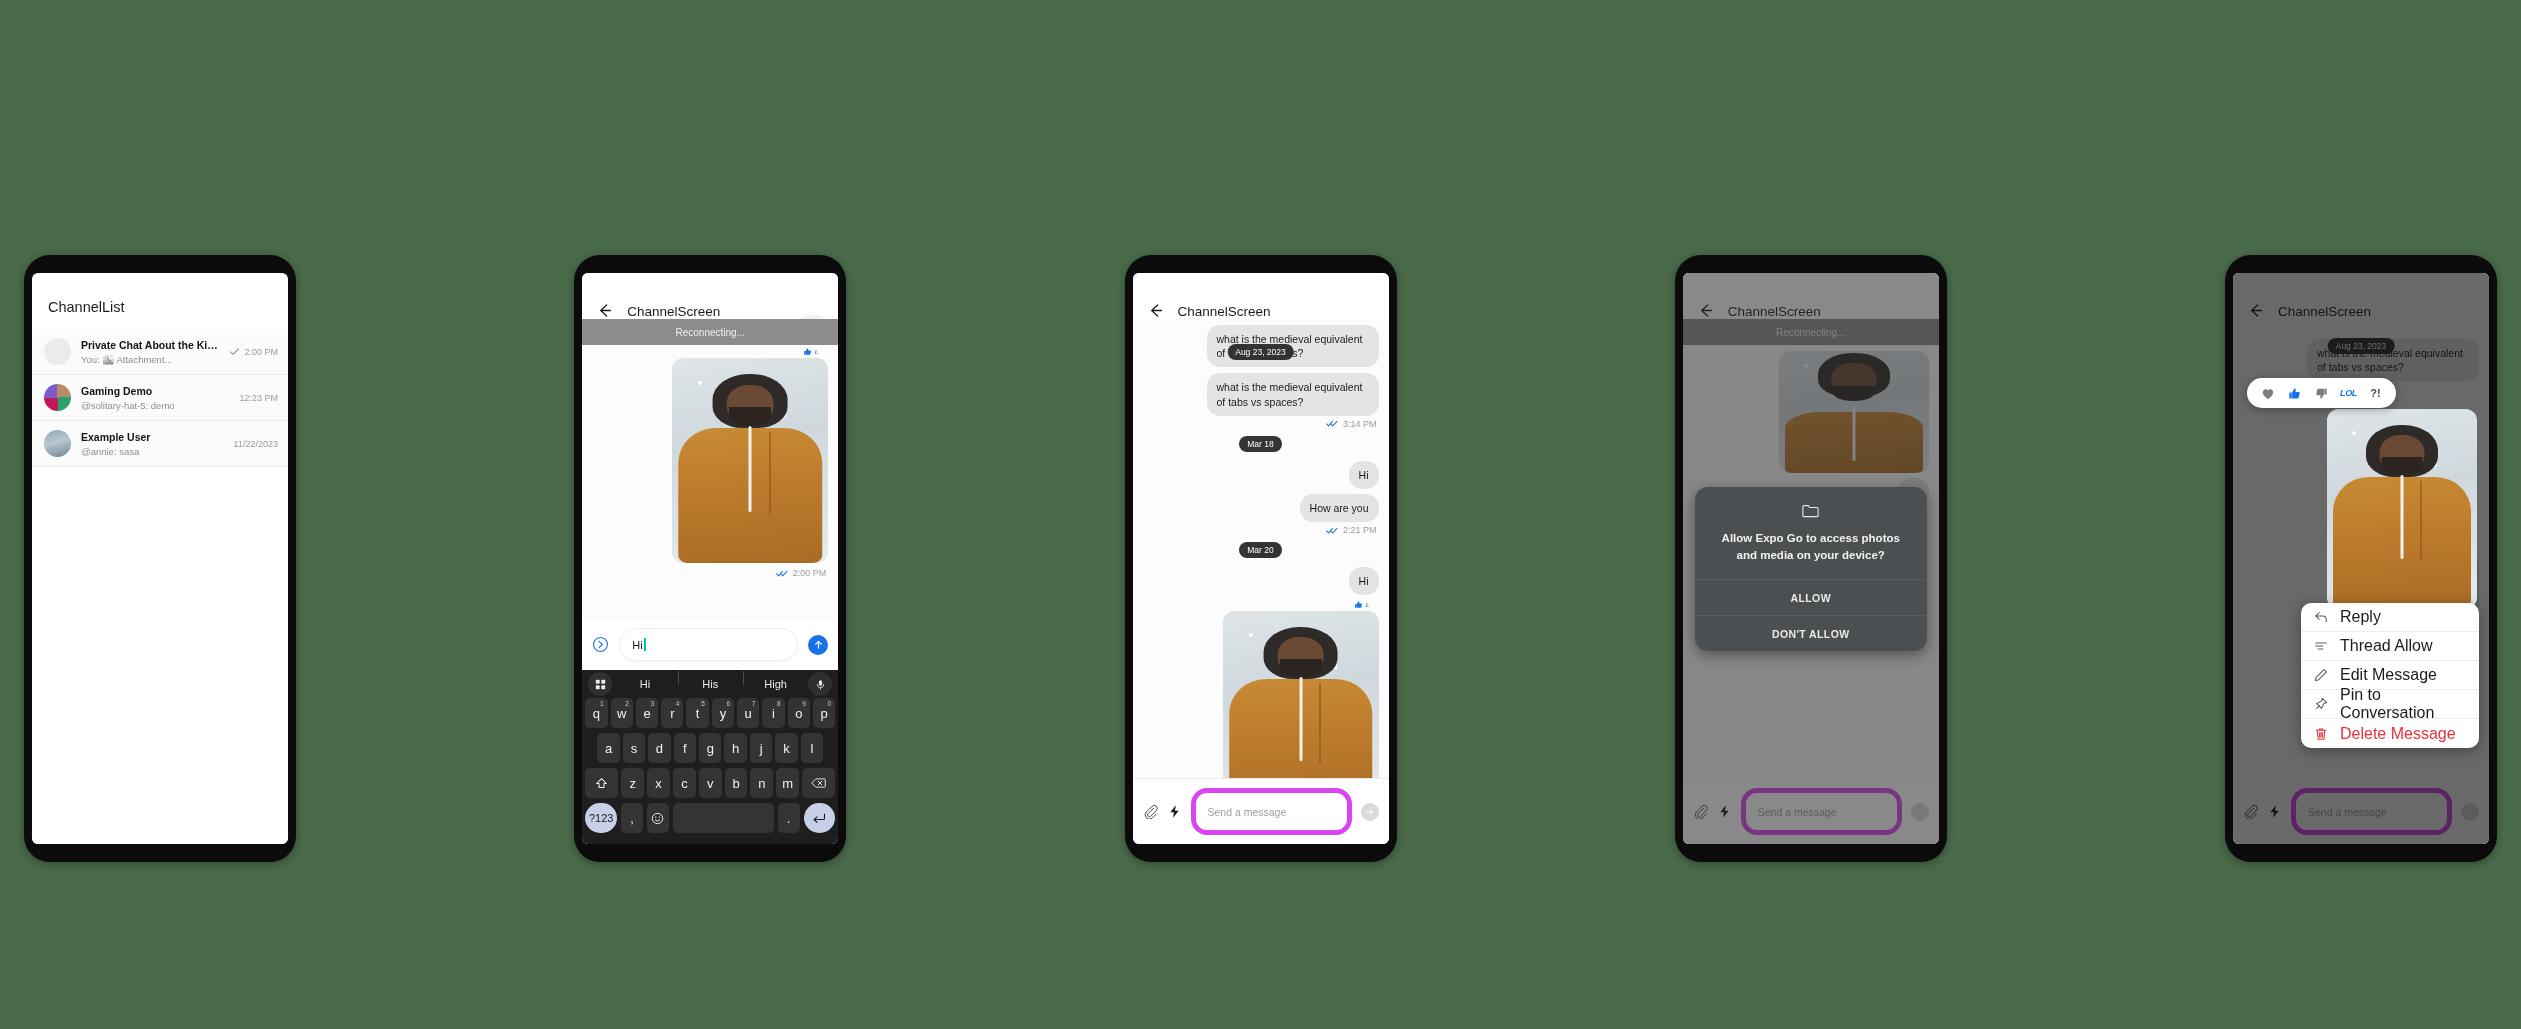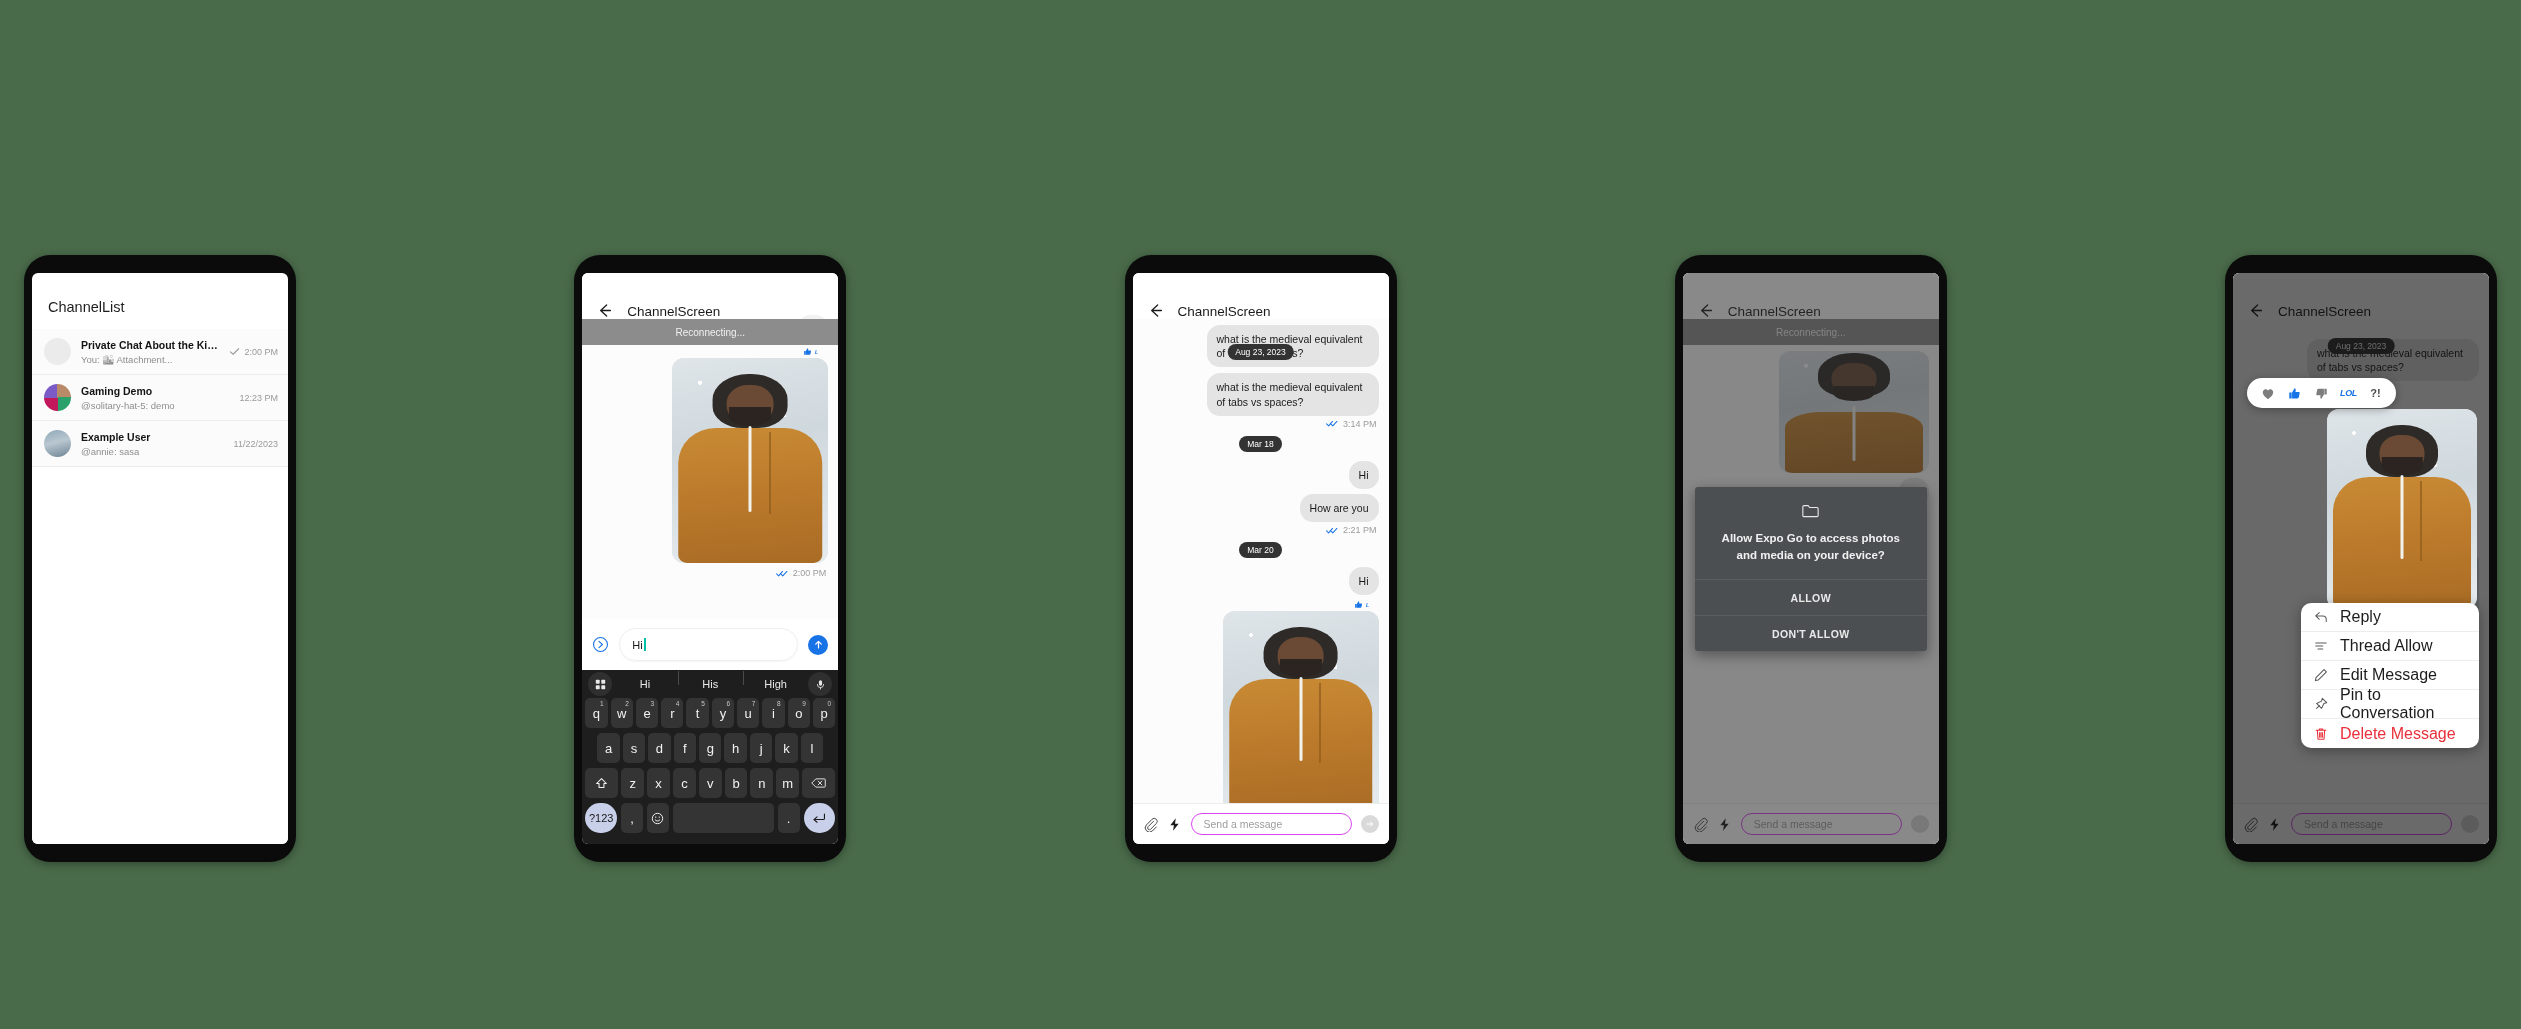--- a/index.html
+++ b/index.html
@@ -119,21 +119,21 @@
       width: 3px; height: 42%; background: #f2f2ee; border-radius: 2px; }
   .ph-zip { position: absolute; left: 62%; top: 36%; width: 2px; height: 40%; background: #8f5d1d; opacity: .7; }
 
   
   .composer {
     flex: 0 0 auto; background: #fff; border-top: 1px solid #ededed;
     display: flex; align-items: center; gap: 9px; padding: 9px 10px;
   }
   .cmp-icon { width: 15px; height: 15px; display: block; flex: 0 0 auto; }
   .cmp-input {
-    flex: 1 1 auto; height: 22px; border: 1px solid #d946ef; border-radius: 16px;
+    flex: 1 1 auto; height: 47px; border: 5px solid #d946ef; border-radius: 16px;
     display: flex; align-items: center; padding: 0 12px;
     font-size: 10.5px; color: #9d9d9d;
   }
   .cmp-send { width: 18px; height: 18px; border-radius: 50%; background: #d9d9d9;
     display: flex; align-items: center; justify-content: center; flex: 0 0 auto; }
 
   
   .composer2 { flex: 0 0 auto; background: #fff; display: flex; align-items: center; gap: 10px; padding: 9px 10px; }
   .cmp2-round { flex: 1 1 auto; height: 33px; border: 1px solid #eee; border-radius: 17px;
     display: flex; align-items: center; padding: 0 12px; font-size: 11px; color: #1a1a1a;
@@ -161,21 +161,21 @@
   .key.wide { flex: 1.45 1 0; }
   .key.space { flex: 4.6 1 0; }
   .key.lightbg { background: #c8cfe8; color: #1a1a1a; border-radius: 15px; }
   .kb-row.r2 { padding: 0 15px; }
   .kb-row.r4 { gap: 4px; }
 
   
   .scrim { position: absolute; inset: 0; background: rgba(40,40,40,.55); z-index: 20; }
   .dialog {
     position: absolute; left: 12px; right: 12px; top: 214px; z-index: 21;
-    background: #4b4f51; border-radius: 3px; overflow: hidden;
+    background: #4b4f51; border-radius: 13px; overflow: hidden;
     box-shadow: 0 4px 14px rgba(0,0,0,.4);
   }
   .dlg-body { padding: 16px 18px 16px; text-align: center; }
   .dlg-icon { width: 17px; height: 15px; margin: 0 auto 12px; display: block; }
   .dlg-text { color: #f1f1f1; font-size: 11.5px; font-weight: bold; line-height: 1.45; }
   .dlg-btn { height: 36px; display: flex; align-items: center; justify-content: center;
     color: #eaeaea; font-size: 10.5px; font-weight: bold; letter-spacing: .4px;
     border-top: 1px solid #5a5e60; }
 
   

